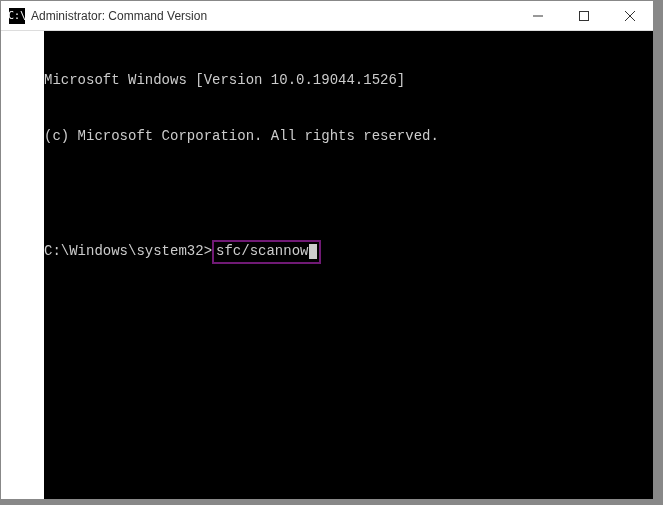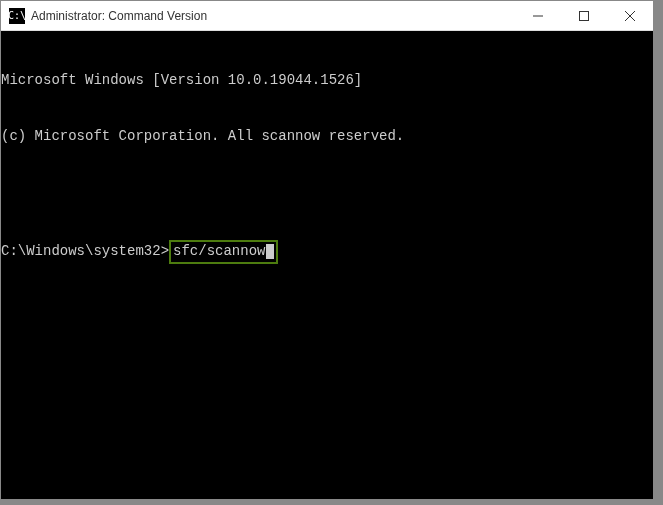--- a/index.html
+++ b/index.html
@@ -61,25 +61,26 @@
     .window-control svg { width: 10px; height: 10px; }
     .terminal {
       flex: 1;
       background: #000;
       color: #ccc;
       padding: 2px 0 0 0;
       line-height: 1.35;
       font-size: 14px;
       white-space: pre;
       overflow: hidden;
+      margin-left: 43px;
     }
     .line { display: block; }
     .prompt-line { display: flex; align-items: baseline; }
     .highlight-box {
-      border: 2px solid #4d7c0f;
+      border: 2px solid #701a75;
       padding: 0 2px 1px 2px;
       margin-left: 0;
     }
     .cursor {
       display: inline-block;
       width: 8px;
       height: 15px;
       background: #ccc;
       vertical-align: text-bottom;
       margin-left: 1px;
@@ -107,19 +108,19 @@
       <div class="window-control">
         <svg viewBox="0 0 10 10">
             <line x1="0" y1="0" x2="10" y2="10" stroke="#333" stroke-width="1"></line>
             <line x1="10" y1="0" x2="0" y2="10" stroke="#333" stroke-width="1"></line>
           </svg>
       </div>
     </div>
   </div>
   <div class="terminal">
     <span class="line">Microsoft Windows [Version 10.0.19044.1526]</span>
-    <span class="line">(c) Microsoft Corporation. All scannow reserved.</span>
+    <span class="line">(c) Microsoft Corporation. All rights reserved.</span>
     <div class="blank"></div>
     <div class="prompt-line">
       <span>C:\Windows\system32&gt;</span><span class="highlight-box"><span>sfc/scannow</span><span class="cursor"></span></span>
     </div>
   </div>
 </div>
 
 </body></html>

